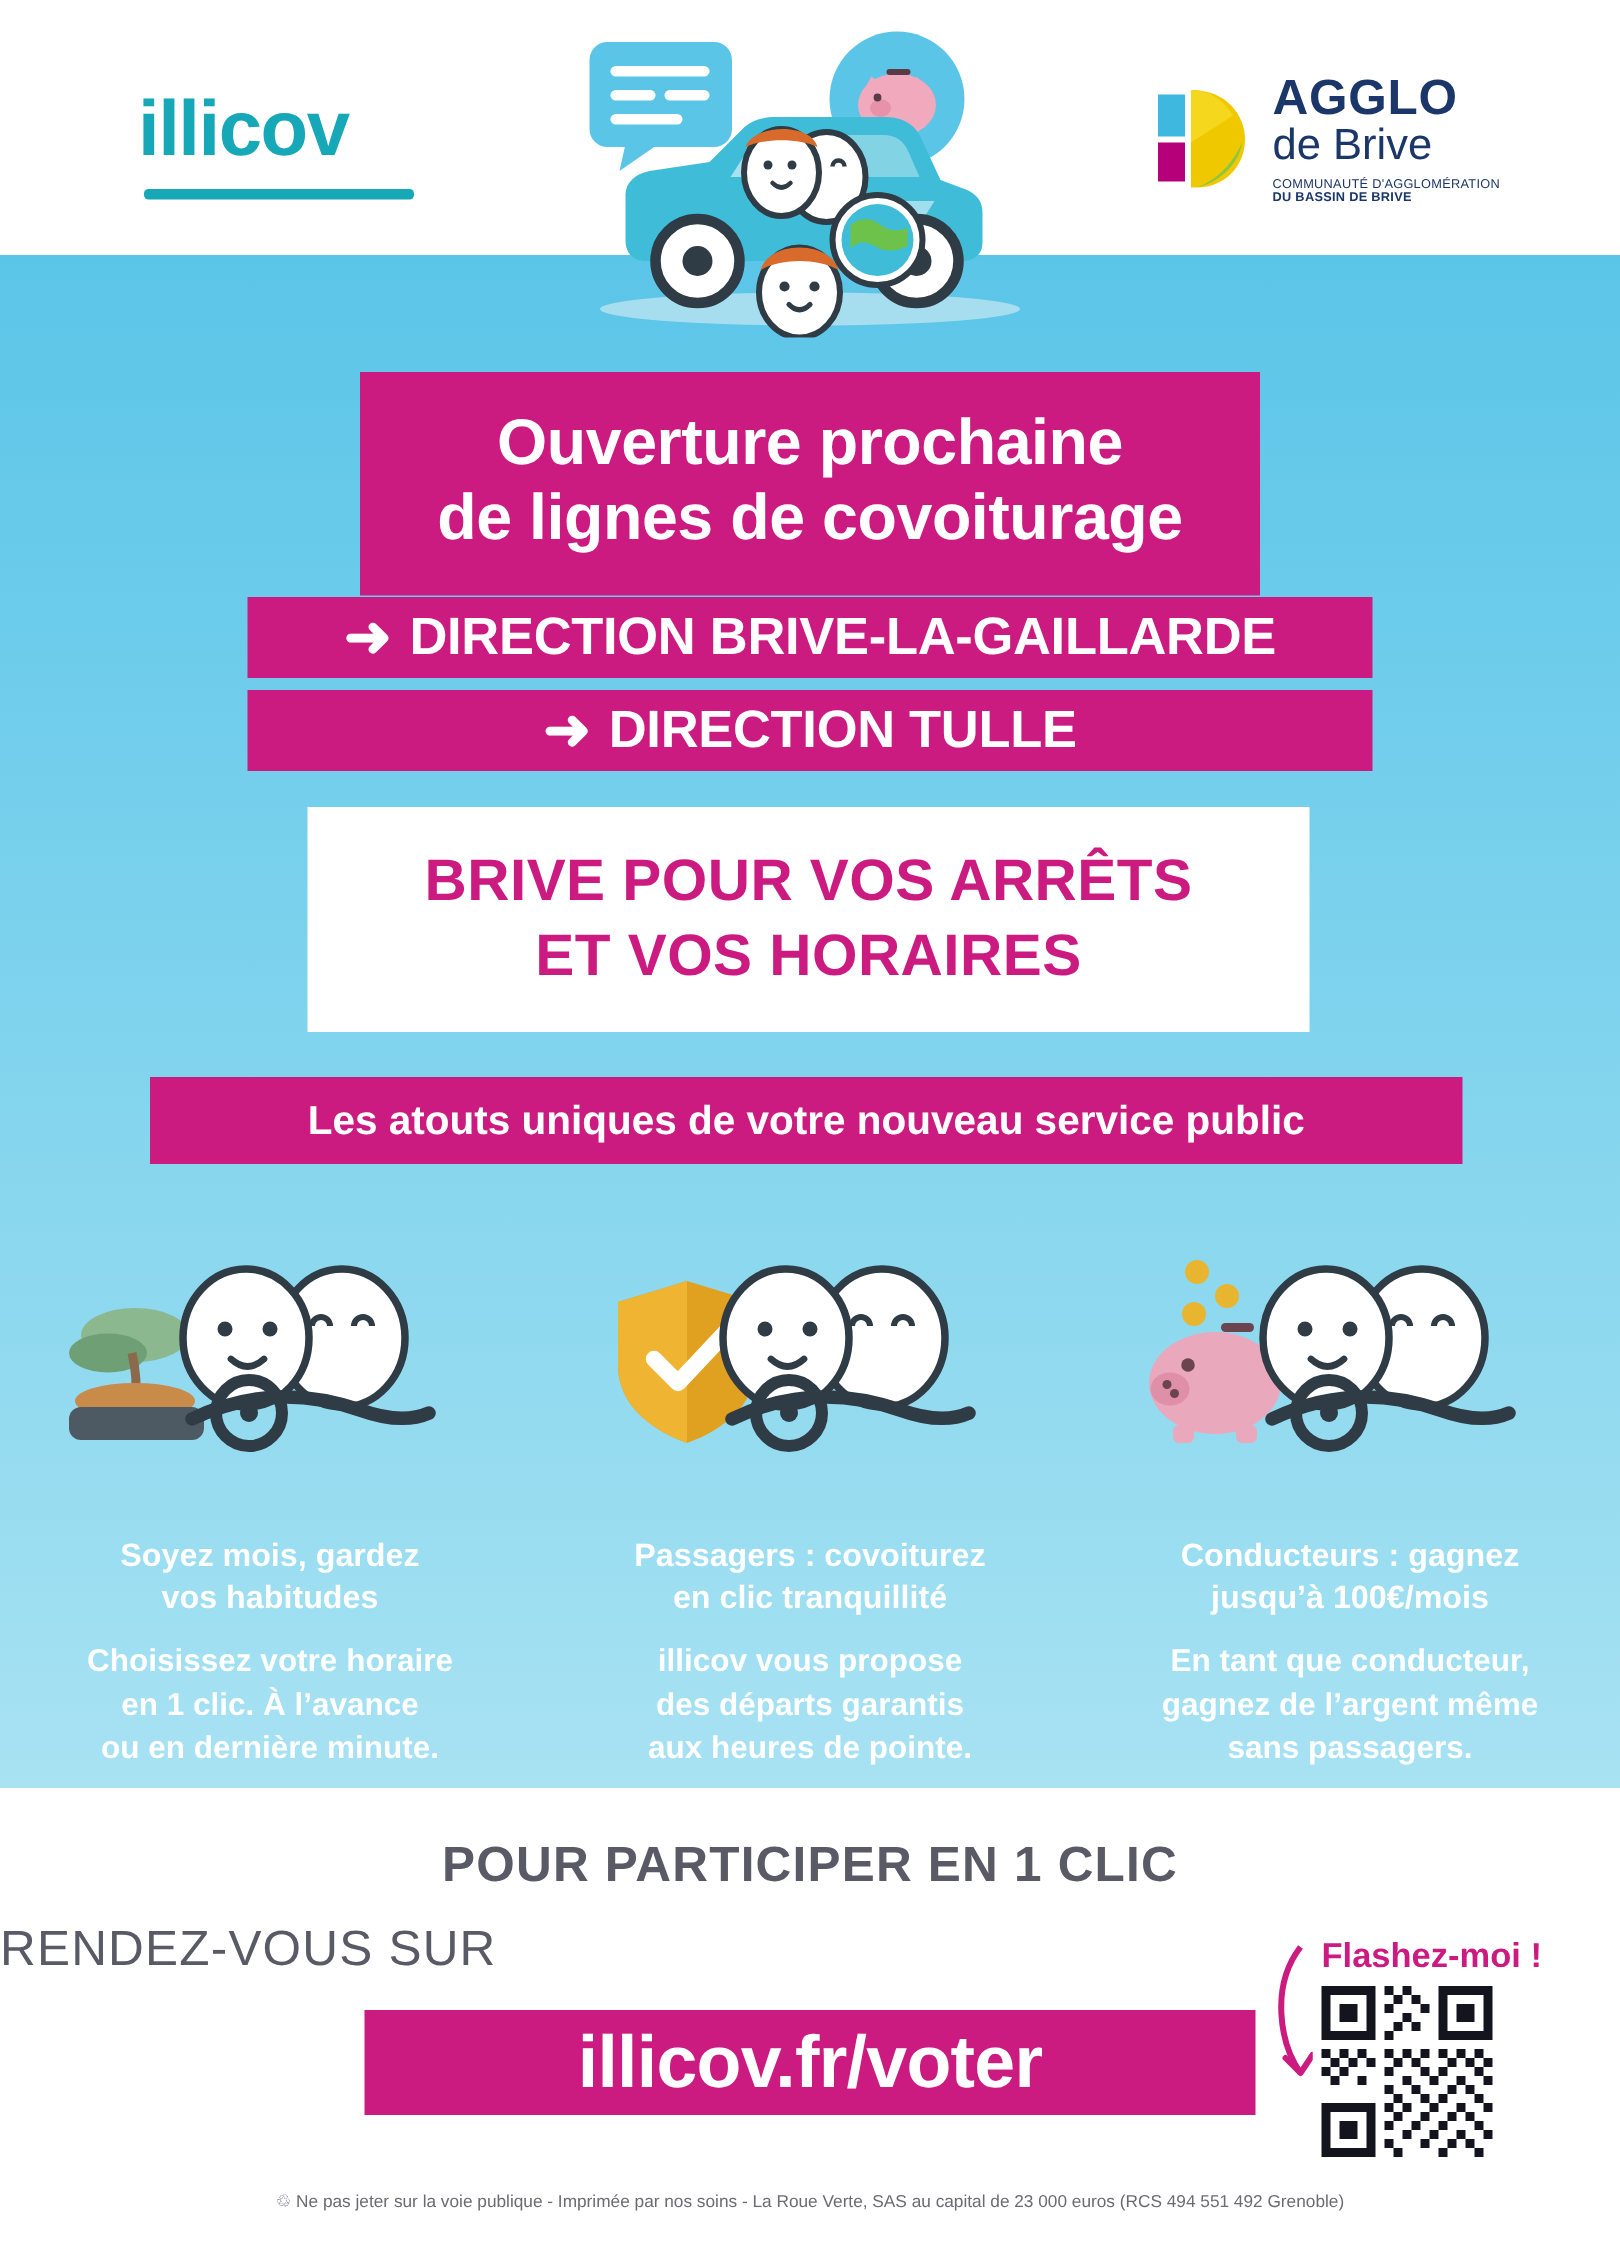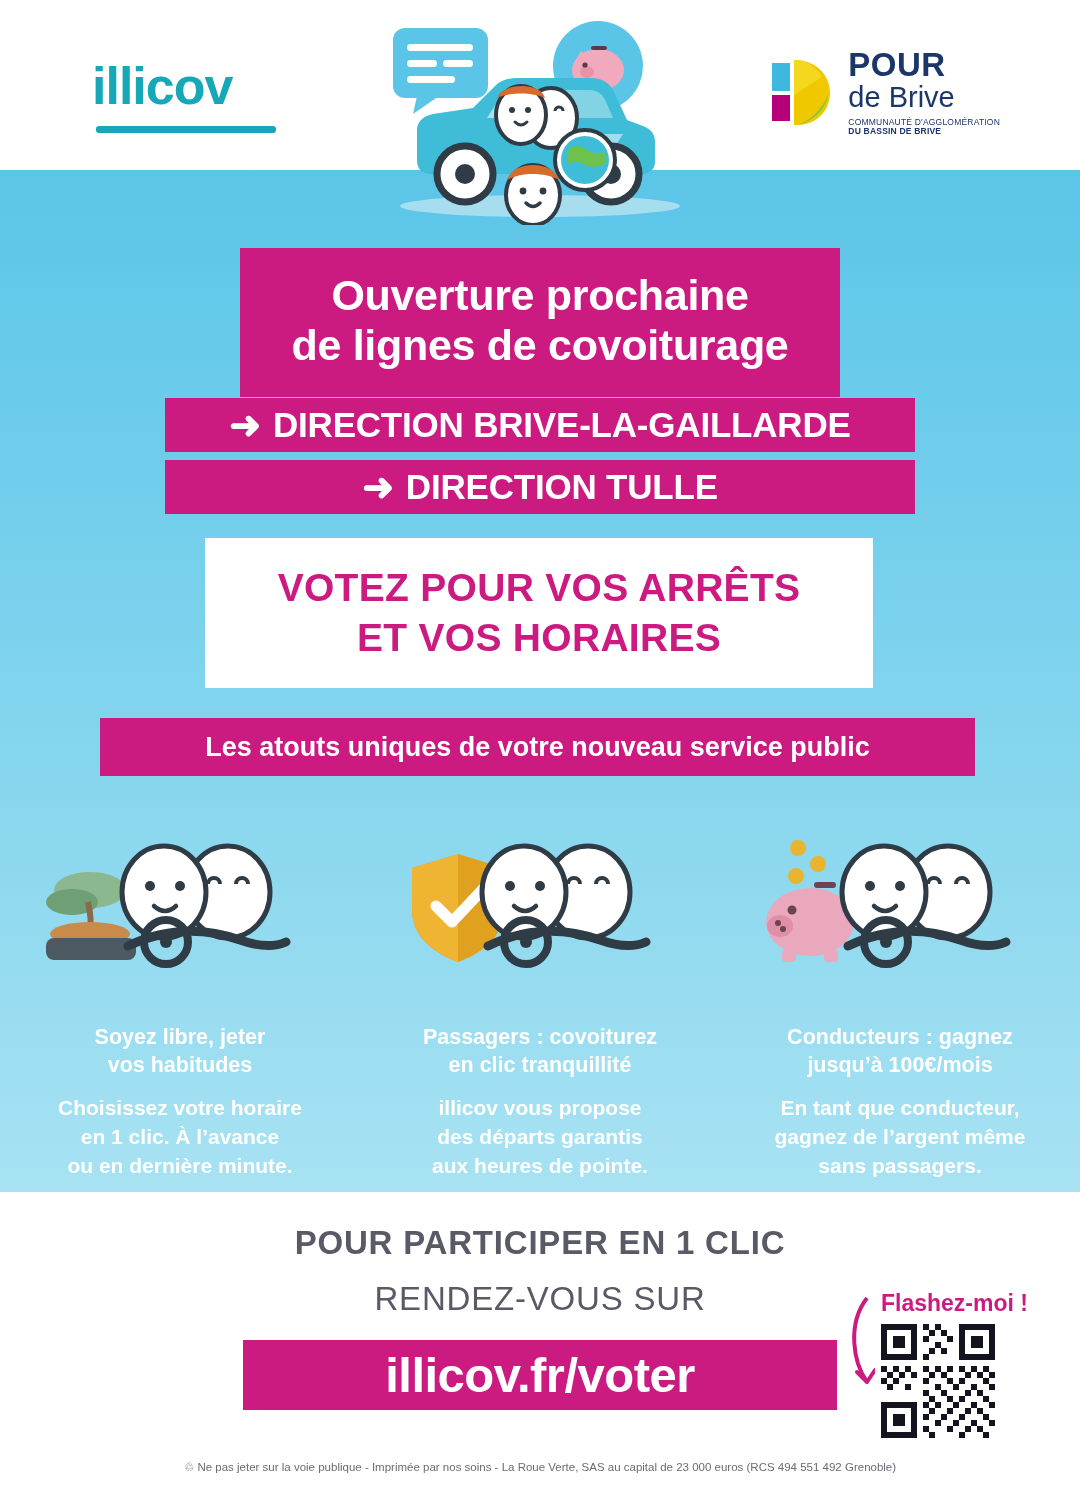--- a/index.html
+++ b/index.html
@@ -239,21 +239,20 @@
     text-align: center;
     color: #5a5a66;
     font-size: 33px;
     font-weight: 700;
     letter-spacing: 0.8px;
   }
   .f-line2 {
     position: absolute;
     top: 88px;
     width: 1080px;
-    text-align: center;
     color: #5a5a66;
     font-size: 33px;
     font-weight: 400;
     letter-spacing: 0.8px;
   }
   .f-cta {
     position: absolute;
     left: 243px;
     top: 148px;
     width: 594px;
@@ -320,21 +319,21 @@
     <div class="agglo-mark">
       <svg width="66" height="74" viewBox="0 0 66 74">
         <path d="M4 8 L22 8 L22 36 L4 36 Z" fill="#3fb8e0"></path>
         <path d="M4 40 L22 40 L22 66 L4 66 Z" fill="#b5007a"></path>
         <path d="M26 5 C50 5 62 22 62 38 C62 56 48 70 30 70 L26 70 Z" fill="#f0c800"></path>
         <path d="M26 5 C38 5 48 12 54 22 L26 40 Z" fill="#f5d71e"></path>
         <path d="M30 70 C46 66 58 54 60 40 C52 58 40 66 30 70 Z" fill="#8cc63e"></path>
       </svg>
     </div>
     <div class="agglo-text">
-      <div class="t1">POUR</div>
+      <div class="t1">AGGLO</div>
       <div class="t2">de Brive</div>
       <div class="t3">COMMUNAUTÉ D'AGGLOMÉRATION</div>
       <div class="t4">DU BASSIN DE BRIVE</div>
     </div>
   </div>
 </div>
 
 <div class="car-illo">
   <svg width="340" height="215" viewBox="0 0 340 215">
 
@@ -409,21 +408,21 @@
     <span class="arrow-glyph">➜</span>
     <span>DIRECTION BRIVE-LA-GAILLARDE</span>
   </div>
 
   <div class="banner-dir banner-dir2">
     <span class="arrow-glyph">➜</span>
     <span>DIRECTION TULLE</span>
   </div>
 
   <div class="banner-vote">
-    <div class="vline">VOTEZ POUR VOS ARRÊTS</div>
+    <div class="vline">BRIVE POUR VOS ARRÊTS</div>
     <div class="vline">ET VOS HORAIRES</div>
   </div>
 
   <div class="banner-atouts">
     <span>Les atouts uniques de votre nouveau service public</span>
   </div>
 
   <div class="features">
 
     <div class="feature">
@@ -444,21 +443,21 @@
             <circle cx="118" cy="56" r="5" fill="#2f3b45"></circle>
             <circle cx="148" cy="56" r="5" fill="#2f3b45"></circle>
             <path d="M122 76 q11 10 22 0" fill="none" stroke="#2f3b45" stroke-width="4.5" stroke-linecap="round"></path>
             <path d="M96 116 q54 -26 112 -6 q28 10 46 2" fill="none" stroke="#2f3b45" stroke-width="9" stroke-linecap="round"></path>
             <circle cx="134" cy="112" r="22" fill="none" stroke="#2f3b45" stroke-width="8"></circle>
             <circle cx="134" cy="112" r="6" fill="#2f3b45"></circle>
           </g>
         </svg>
       </div>
       <div class="feature-title">
-        <div>Soyez libre, jeter</div>
+        <div>Soyez mois, gardez</div>
         <div>vos habitudes</div>
       </div>
       <div class="feature-body">
         <div>Choisissez votre horaire</div>
         <div>en 1 clic. À l’avance</div>
         <div>ou en dernière minute.</div>
       </div>
     </div>
 
     <div class="feature">

